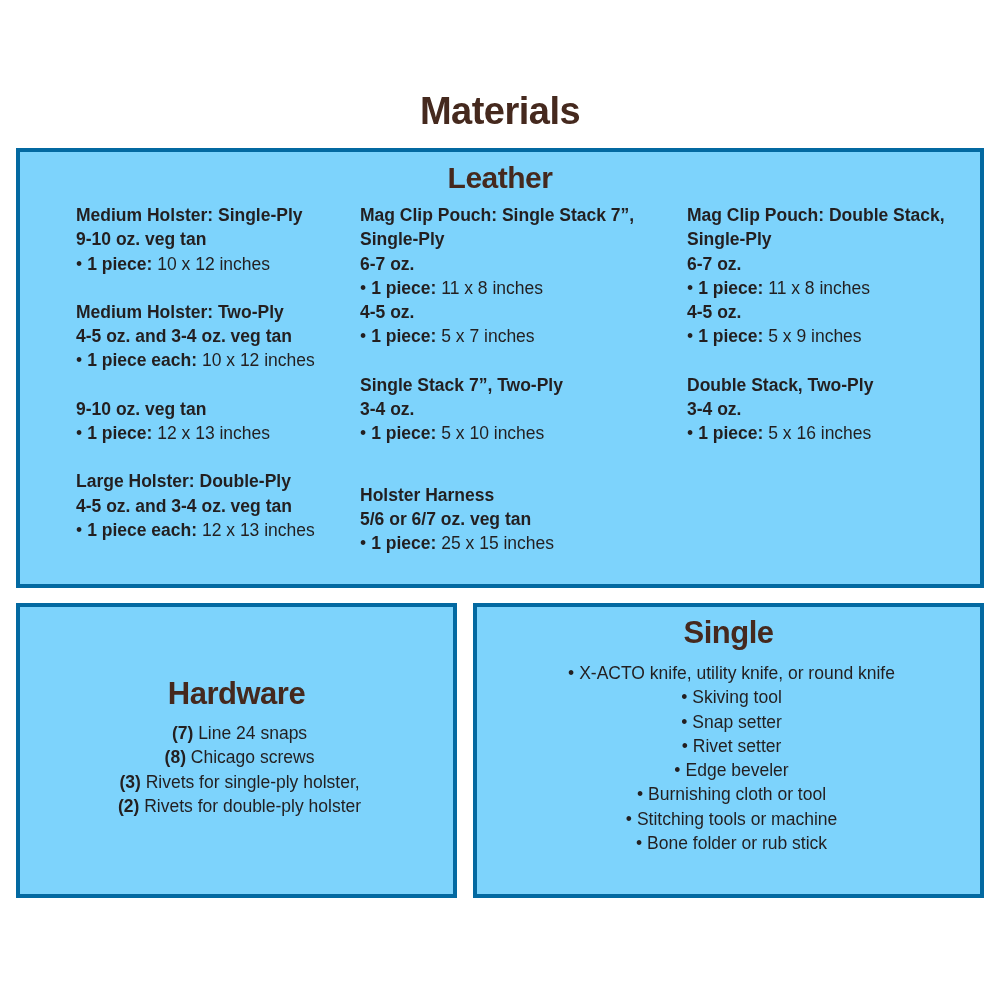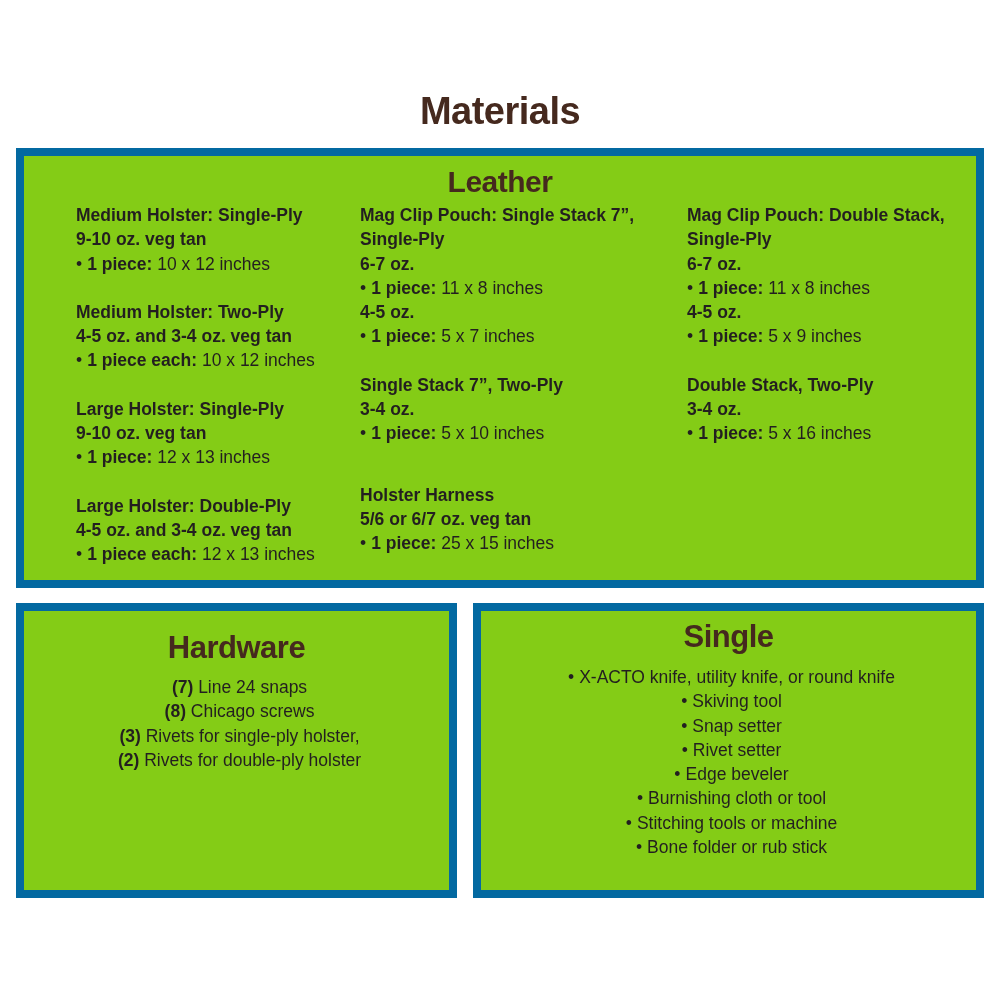--- a/index.html
+++ b/index.html
@@ -6,30 +6,30 @@
   html,body { background:#ffffff; }
   .page {
     position:relative; width:1000px; height:1000px; background:#ffffff;
     font-family:"Liberation Sans", sans-serif; color:#231f20; overflow:hidden;
   }
   .main-title {
     position:absolute; top:90px; left:0; width:100%; text-align:center;
     font-size:38px; font-weight:700; color:#45291e; letter-spacing:-0.5px;
   }
   .box {
-    position:absolute; border:8px solid #0369a1; background:#84cc16;
+    position:absolute; border:4px solid #0369a1; background:#7dd3fc;
   }
   .leather-box  { left:16px;  top:148px; width:968px; height:440px; }
   .hardware-box { left:16px;  top:603px; width:441px; height:295px; }
   .tools-box    { left:473px; top:603px; width:511px; height:295px; }
   .section-heading {
     text-align:center; font-weight:700; color:#45291e; letter-spacing:-0.5px;
   }
   .leather-heading { font-size:30px; line-height:34px; margin-top:9px; }
-  .hw-heading      { font-size:31px; line-height:34px; margin-top:20px; }
+  .hw-heading      { font-size:31px; line-height:34px; margin-top:70px; }
   .tools-heading   { font-size:31px; line-height:34px; margin-top:9px; }
   .col {
     position:absolute; font-size:17.5px; line-height:24.3px; top:203px;
   }
   .col-1 { left:40px;  width:305px;margin-left:36px; }
   .col-2 { left:360px; width:305px; }
   .col-3 { left:687px; width:293px; }
   .item + .item { margin-top:24px; }
   .item.extra-gap { margin-top:37px; }
   .item-title  { font-weight:700; }
@@ -59,21 +59,20 @@
       <div class="item-title">Medium Holster: Single-Ply</div>
       <div class="weight">9-10 oz. veg tan</div>
       <div class="piece"><span class="bullet">•</span><span class="piece-label">1 piece:</span> <span class="piece-value">10 x 12 inches</span></div>
     </div>
     <div class="item">
       <div class="item-title">Medium Holster: Two-Ply</div>
       <div class="weight">4-5 oz. and 3-4 oz. veg tan</div>
       <div class="piece"><span class="bullet">•</span><span class="piece-label">1 piece each:</span> <span class="piece-value">10 x 12 inches</span></div>
     </div>
     <div class="item">
-      <div class="item-title">Large Holster: Single-Ply</div>
       <div class="weight">9-10 oz. veg tan</div>
       <div class="piece"><span class="bullet">•</span><span class="piece-label">1 piece:</span> <span class="piece-value">12 x 13 inches</span></div>
     </div>
     <div class="item">
       <div class="item-title">Large Holster: Double-Ply</div>
       <div class="weight">4-5 oz. and 3-4 oz. veg tan</div>
       <div class="piece"><span class="bullet">•</span><span class="piece-label">1 piece each:</span> <span class="piece-value">12 x 13 inches</span></div>
     </div>
   </div>
 

